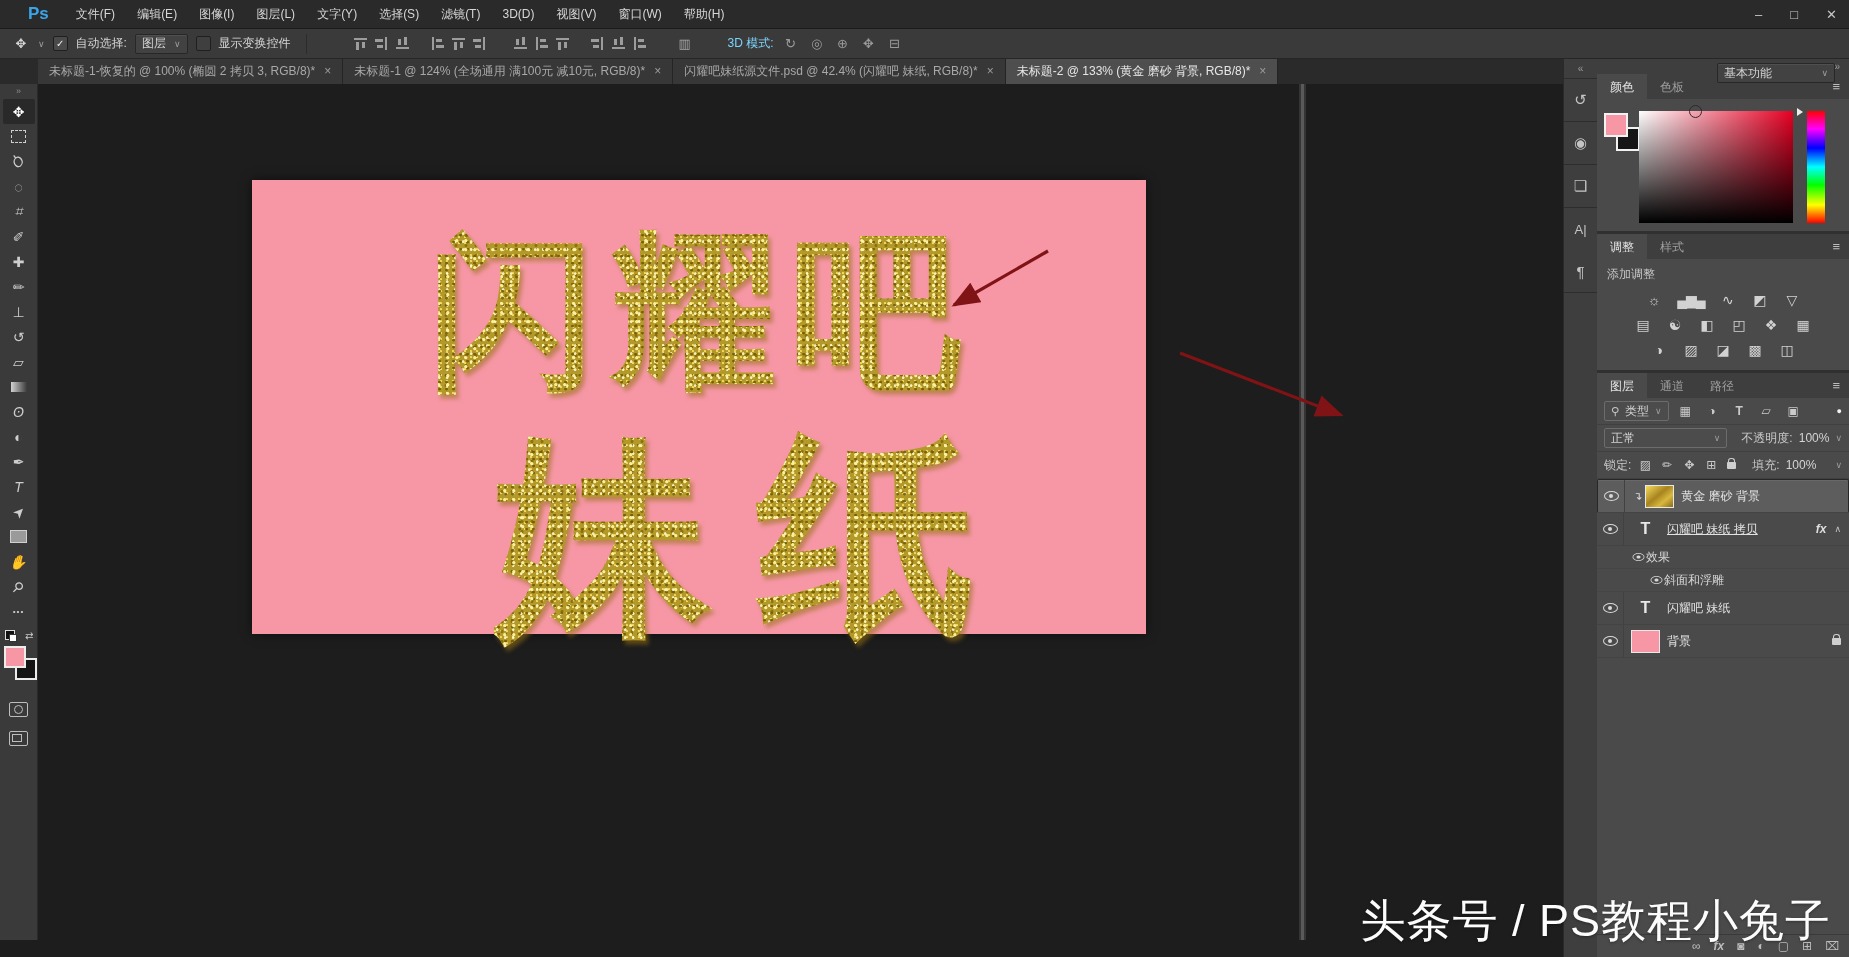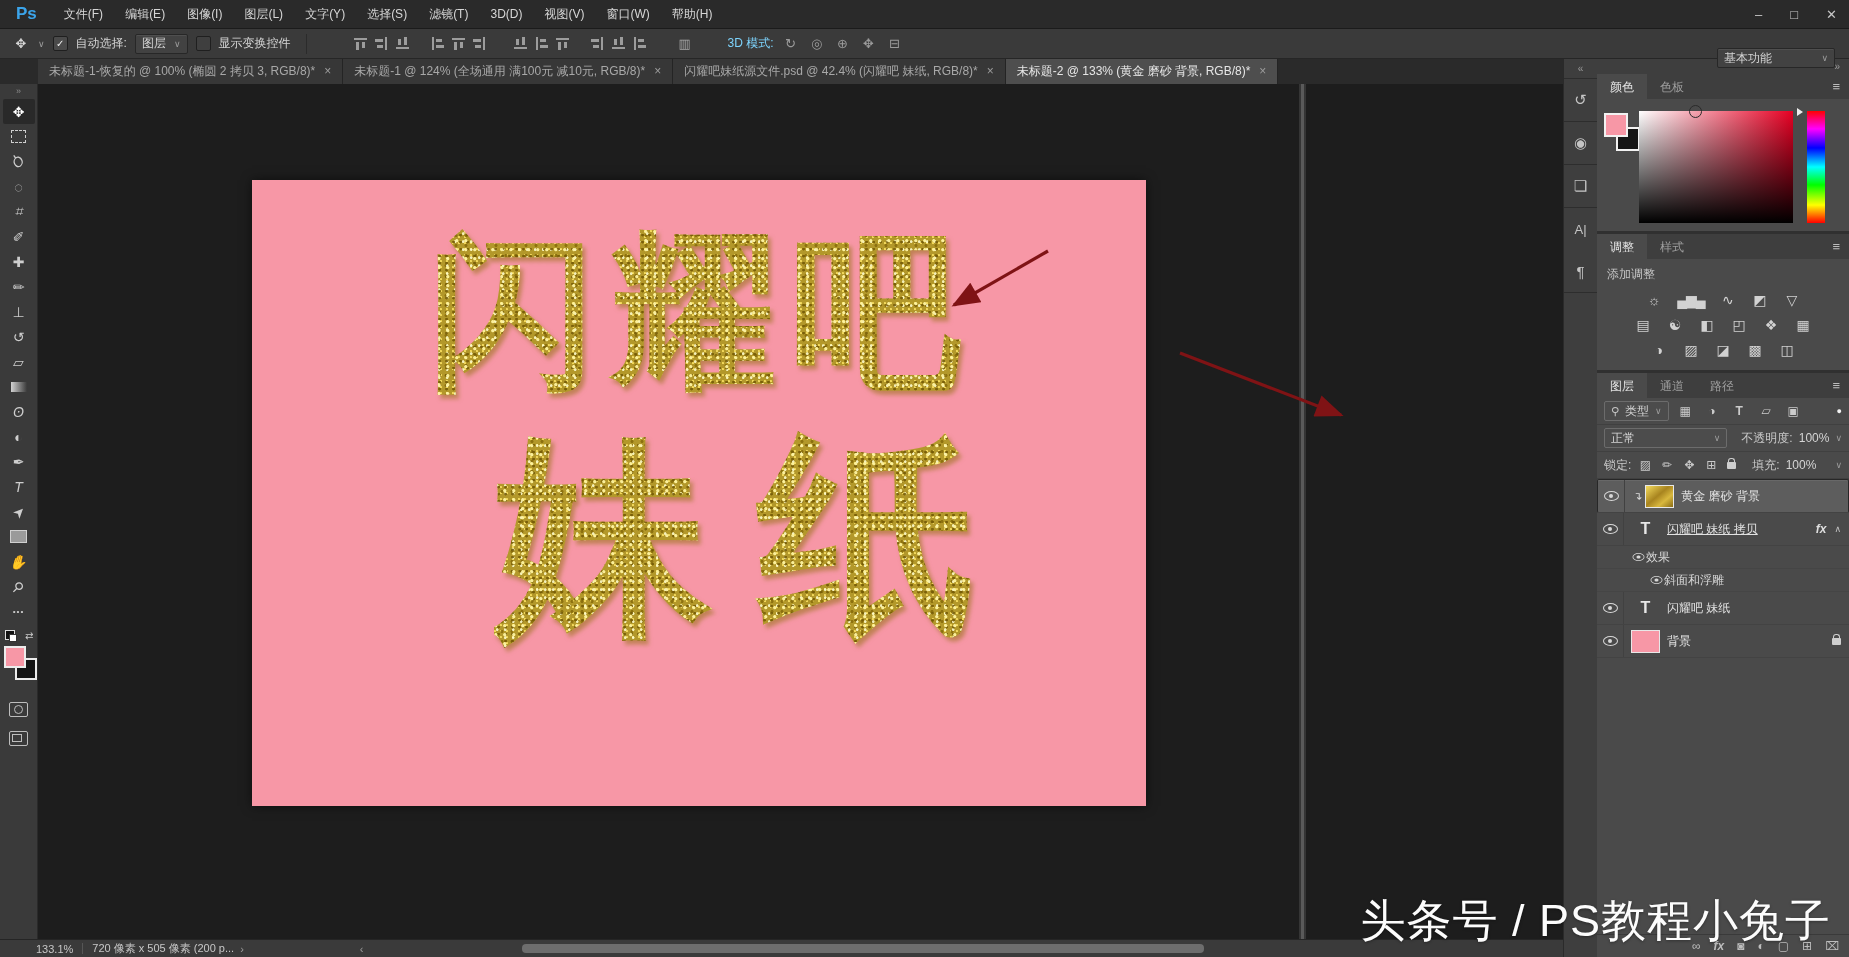--- a/index.html
+++ b/index.html
@@ -2,40 +2,40 @@
 <html><head>
 <meta charset="utf-8">
 <style>
   html,body{margin:0;padding:0;background:#101010}
   .app{position:relative;width:1849px;height:957px;background:#1d1d1d;overflow:hidden;
        font-family:"Liberation Sans","DejaVu Sans",sans-serif;color:#d4d4d4;font-size:12px;
        --pink:#f797a6;--arrow:#7f1315}
   
   .menubar{position:absolute;top:0;left:0;right:0;height:28px;background:#2a2a2a;border-bottom:1px solid #1b1b1b;
            display:flex;align-items:center;padding-left:8px;z-index:10}
-  .ps-logo{color:#3ba4ea;font-weight:bold;font-size:17px;margin:0 16px 0 8px;letter-spacing:0}
+  .ps-logo{color:#3ba4ea;font-weight:bold;font-size:17px;margin:0 16px 0 20px;letter-spacing:0}
   .menu-item{padding:8px 11px;height:28px;display:flex;align-items:center;color:#d6d6d6}
   .win-controls{position:absolute;right:12px;top:0;height:28px;display:flex;gap:28px;align-items:center;color:#c8c8c8;font-size:13px}
   
   .optionsbar{position:absolute;top:29px;left:0;right:0;height:29px;background:#3a3a3a;border-bottom:1px solid #262626;
               display:flex;align-items:center;padding-left:12px;gap:8px;z-index:9}
   .cb{width:13px;height:13px;border:1px solid #1f1f1f;background:#4a4a4a;border-radius:2px;
       display:inline-flex;align-items:center;justify-content:center;font-size:10px;color:#f0f0f0;flex:none}
   .sel{height:18px;border:1px solid #272727;background:#424242;box-shadow:inset 0 1px rgba(255,255,255,.07);
        display:inline-flex;align-items:center;padding:0 6px;gap:8px;border-radius:2px;white-space:nowrap}
   .carat{font-size:9px;color:#9d9d9d}
   .vd{width:1px;height:20px;background:#2b2b2b;margin:0 7px;flex:none}
   .dim{color:#7dd3fc}
   .obicon{font-size:13px;color:#9a9a9a;width:18px;text-align:center;flex:none}
   .ai{width:13px;height:13px;display:inline-block;flex:none;background:
       linear-gradient(#9c9c9c,#9c9c9c) 0 1px/13px 2px no-repeat,
       linear-gradient(#9c9c9c,#9c9c9c) 2px 5px/3px 8px no-repeat,
       linear-gradient(#9c9c9c,#9c9c9c) 8px 5px/3px 6px no-repeat}
   .r180{transform:rotate(180deg)} .r90{transform:rotate(90deg)} .r270{transform:rotate(-90deg)}
-  .workspace{position:absolute;right:14px;top:19px;width:104px;justify-content:space-between}
+  .workspace{position:absolute;right:14px;top:34px;width:104px;justify-content:space-between}
   
   .tabbar{position:absolute;top:58px;left:0;width:1563px;height:26px;background:#2a2a2a;display:flex;
           padding-left:38px;box-sizing:border-box;overflow:hidden;z-index:8}
   .tab{display:flex;align-items:center;gap:9px;padding:0 11px;background:#373737;border-right:1px solid #242424;
        color:#a8a8a8;white-space:nowrap;font-size:12px}
   .tab.active{background:#4e4e4e;color:#e6e6e6}
   .tab .x{color:#9c9c9c;font-size:12px}
   
   .toolstrip{position:absolute;top:84px;left:0;width:38px;bottom:17px;background:#3a3a3a;border-right:1px solid #2a2a2a;
              display:flex;flex-direction:column;align-items:center;padding-top:2px;box-sizing:border-box;z-index:7}
@@ -53,21 +53,21 @@
   .mini-d::after{content:"";position:absolute;left:3px;top:3px;width:6px;height:6px;background:#fff;border:1px solid #333}
   .mini-swap{position:absolute;right:0;top:0;font-size:10px;color:#c9c9c9}
   .fgsw{position:absolute;left:0;top:16px;width:18px;height:18px;background:var(--pink);border:2px solid #ececec;z-index:2}
   .bgsw{position:absolute;left:11px;top:28px;width:18px;height:18px;background:#141414;border:2px solid #ececec}
   .qmask{width:17px;height:13px;border:1.5px solid #bdbdbd;border-radius:2px;position:relative;margin-top:16px;flex:none}
   .qmask::after{content:"";position:absolute;left:4px;top:1.5px;width:7px;height:7px;border:1.5px solid #bdbdbd;border-radius:50%}
   .smode{width:17px;height:13px;border:1.5px solid #bdbdbd;border-radius:2px;margin-top:14px;flex:none;position:relative}
   .smode::after{content:"";position:absolute;left:2px;top:2px;width:8px;height:6px;border:1px solid #bdbdbd}
   
   .canvasarea{position:absolute;top:84px;left:38px;width:1525px;bottom:17px;background:#1d1d1d;overflow:hidden}
-  .pscanvas{position:absolute;left:214px;top:96px;width:894px;height:626px;background:var(--pink);box-shadow:0 0 10px rgba(0,0,0,.55)}
+  .pscanvas{position:absolute;left:214px;top:96px;width:894px;height:454px;background:var(--pink);box-shadow:0 0 10px rgba(0,0,0,.55)}
   .goldtxt{position:absolute;color:transparent;font-weight:bold;
       background-color:#b3982a;
       background-image:
         radial-gradient(circle at 20% 30%, rgba(255,244,160,.95) 0 1.2px, rgba(255,244,160,0) 2px),
         radial-gradient(circle at 65% 15%, rgba(116,90,6,.9) 0 1px, rgba(116,90,6,0) 1.8px),
         radial-gradient(circle at 40% 70%, rgba(255,255,210,.85) 0 1px, rgba(255,255,210,0) 1.7px),
         radial-gradient(circle at 80% 55%, rgba(134,106,10,.85) 0 1.1px, rgba(134,106,10,0) 1.9px),
         radial-gradient(circle at 10% 85%, rgba(247,222,96,.9) 0 1px, rgba(247,222,96,0) 1.6px);
       background-size:9px 9px,7px 7px,8px 8px,10px 10px,6px 6px;
       -webkit-background-clip:text;background-clip:text;
@@ -322,28 +322,20 @@
       <defs>
         <marker id="ah" viewBox="0 0 10 8" markerWidth="9" markerHeight="7" refX="9" refY="4" orient="auto">
           <path d="M0 0 L10 4 L0 8 Z" style="fill:var(--arrow)"></path>
         </marker>
       </defs>
       <line x1="1010" y1="167" x2="916" y2="221" style="stroke:var(--arrow)" stroke-width="3.2" marker-end="url(#ah)"></line>
       <line x1="1142" y1="269" x2="1303" y2="331" style="stroke:var(--arrow)" stroke-width="3.2" marker-end="url(#ah)"></line>
     </svg>
   </div>
 
-  <div class="statusbar">
-    <span class="zoomv">133.1%</span>
-    <span class="sdiv"></span>
-    <span>720 像素 x 505 像素 (200 p...</span>
-    <span style="margin-left:6px;color:#9d9d9d">›</span>
-    <span style="margin-left:116px;color:#9d9d9d">‹</span>
-    <span class="hthumb"></span>
-  </div>
 
   <div class="dockstrip">
     <span class="dock-collapse">«</span>
     <span class="dock-sep"></span>
     <div class="dock-icon">↺</div>
     <span class="dock-sep"></span>
     <div class="dock-icon">◉</div>
     <span class="dock-sep"></span>
     <div class="dock-icon">❏</div>
     <span class="dock-sep"></span>

